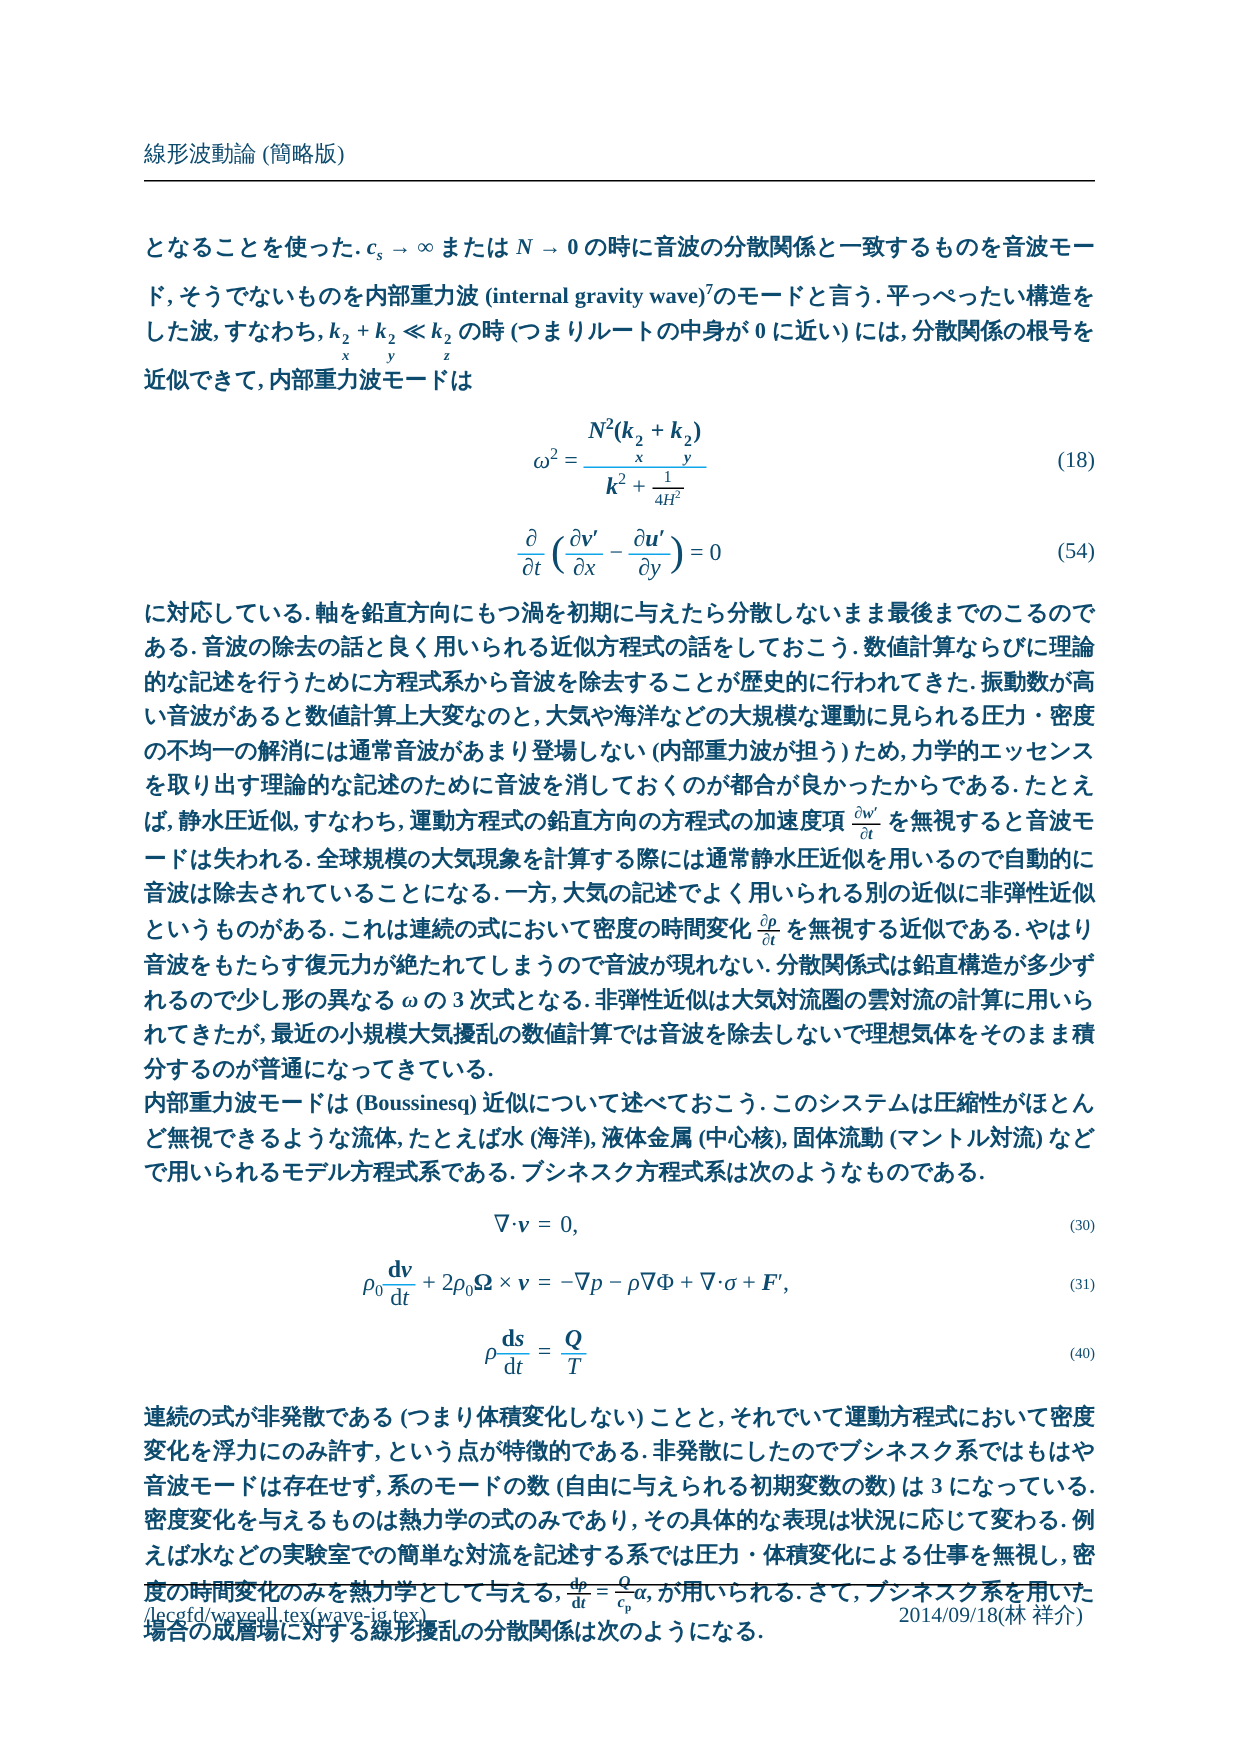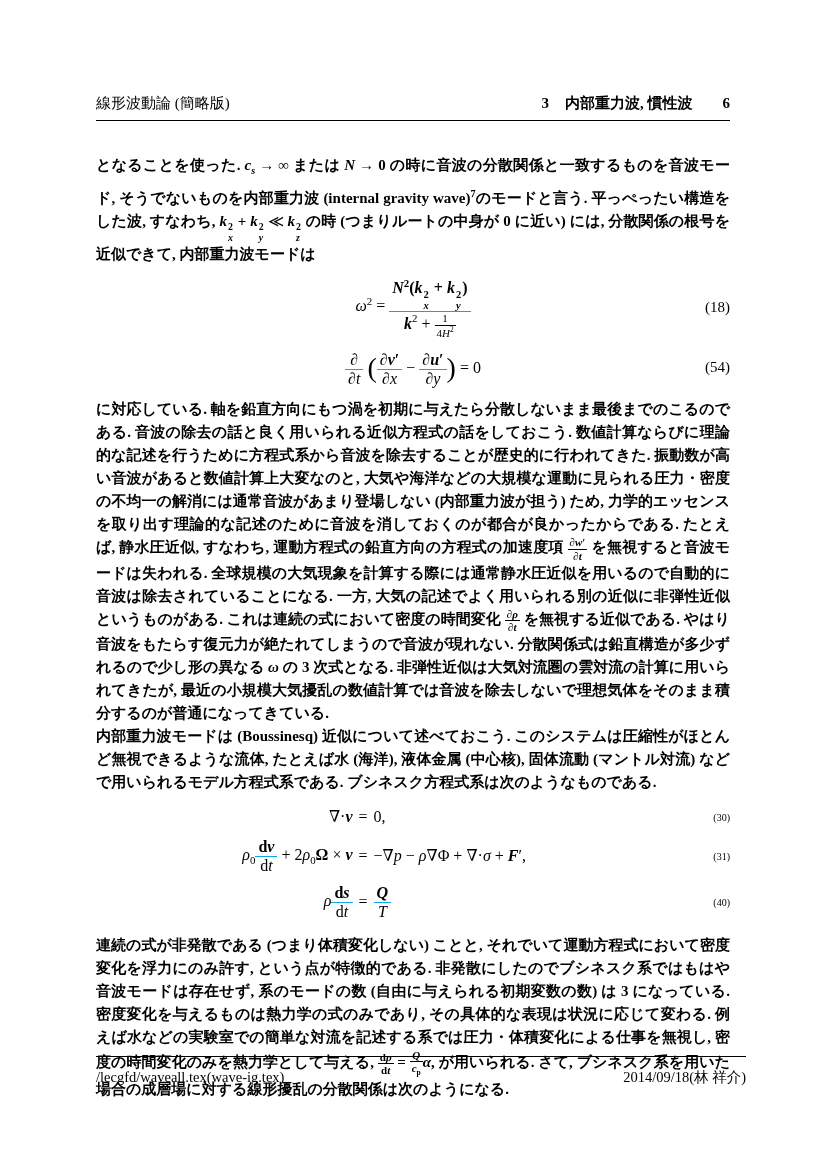--- a/index.html
+++ b/index.html
@@ -1,19 +1,19 @@
 <!DOCTYPE html>
 <html lang="ja"><head>
 <meta charset="utf-8">
 <style>
   html,body{margin:0;padding:0;background:#fff;}
   .page{
     position:relative;
     width:826px;height:1169px;
-    background:#fff;color:#000000;
+    background:#fff;color:#0c4a6e;
     box-sizing:border-box;
     padding:92px 96px 0 96px;
     font-family:"Liberation Serif","DejaVu Serif",serif;
     font-size:15px;line-height:23px;
   }
   
   .running-header{
     display:flex;justify-content:space-between;align-items:baseline;
     border-bottom:1.5px solid #000;padding-bottom:5px;
   }
@@ -43,35 +43,32 @@
   .ifrac>.d{display:block;padding:0 2px;}
   
   .ss{display:inline-flex;flex-direction:column;align-items:flex-start;
       vertical-align:-0.45em;font-size:0.66em;line-height:1.05;margin-left:1px;margin-right:1px;}
   .ss span{display:block;}
   .big{font-size:175%;font-weight:400;vertical-align:-0.13em;}
   sup{font-size:0.68em;}
   sub{font-size:0.68em;}
   
   .footer{
-    position:absolute;left:96px;right:80px;top:1056px;
+    position:absolute;left:96px;right:104px;top:1056px;
     border-top:1px solid #000;padding-top:9px;
     display:flex;justify-content:space-between;font-size:14.5px;
   }
 </style>
 </head>
 <body>
 
 <div class="page">
 
   <div class="running-header">
     <span class="hl">線形波動論 (簡略版)</span>
-    <span class="hr">
-      <span>3</span><span class="st">内部重力波, 慣性波</span><span class="pn">6</span>
-    </span>
   </div>
 
   <div class="body">
 
     <p>となることを使った. <i>c</i><sub><i>s</i></sub> → ∞ または <i>N</i> → 0 の時に音波の分散関係と一致するものを音波モード, そうでないものを内部重力波 (internal gravity wave)<sup>7</sup>のモードと言う.  平っぺったい構造をした波, すなわち, <i>k</i><span class="ss">
           <span>2</span>
           <span><i>x</i></span>
         </span> + <i>k</i><span class="ss">
           <span>2</span>
           <span><i>y</i></span>

